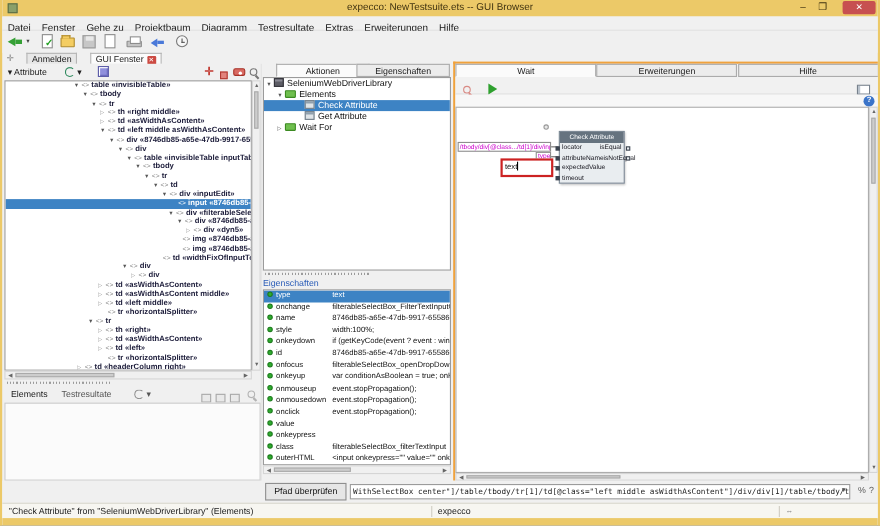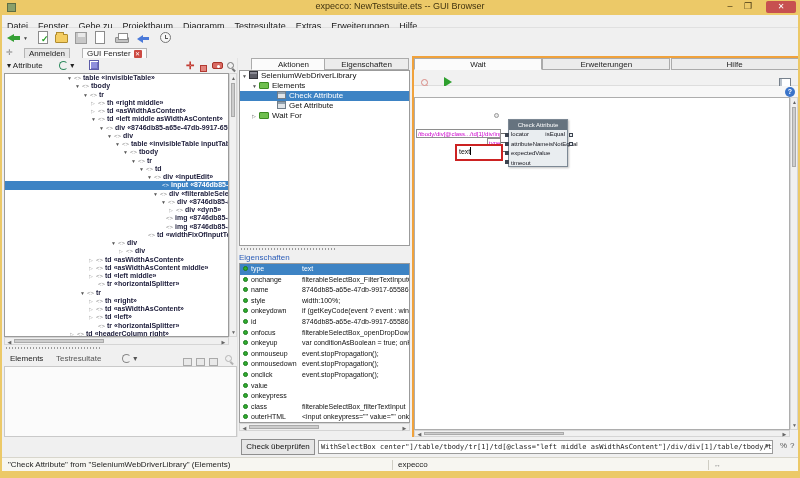--- a/index.html
+++ b/index.html
@@ -383,21 +383,21 @@
     <span class="thumb" style="left:1px;top:9px;width:4px;height:60px"></span>
     <span class="sarr" style="bottom:1px;left:0">▼</span>
   </div>
   <div class="sb" style="left:412px;top:430px;width:376px;height:7px">
     <span class="sarr" style="left:1px;top:0">◀</span>
     <span class="thumb" style="left:9px;top:1px;width:140px;height:3px"></span>
     <span class="sarr" style="right:1px;top:0">▶</span>
   </div>
 
   <div class="btnrow">
-    <div class="pbtn">Check überprüfen</div>
+    <div class="pbtn">Pfad überprüfen</div>
     <div class="pfield">WithSelectBox center"]/table/tbody/tr[1]/td[@class="left middle asWidthAsContent"]/div/div[1]/table/tbody/tr/td[1]/div/input</div>
     <span class="fdrop">▼</span>
     <span class="fextra">%</span>
     <span class="fextra" style="left:788px">?</span>
   </div>
 
   <div class="statusbar">
     <span style="position:absolute;left:6px">"Check Attribute" from "SeleniumWebDriverLibrary" (Elements)</span>
     <span class="ssep" style="left:390px"></span>
     <span style="position:absolute;left:396px">expecco</span>

